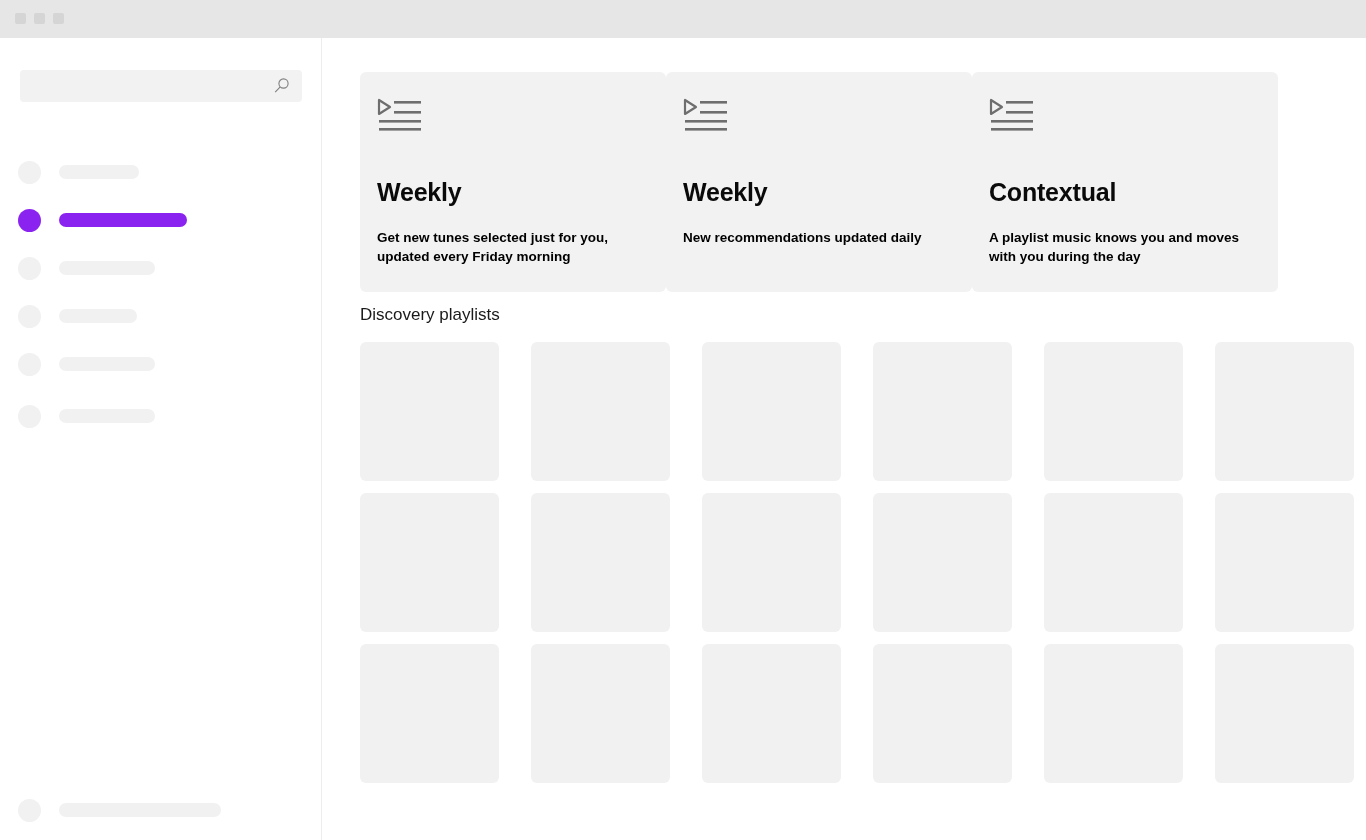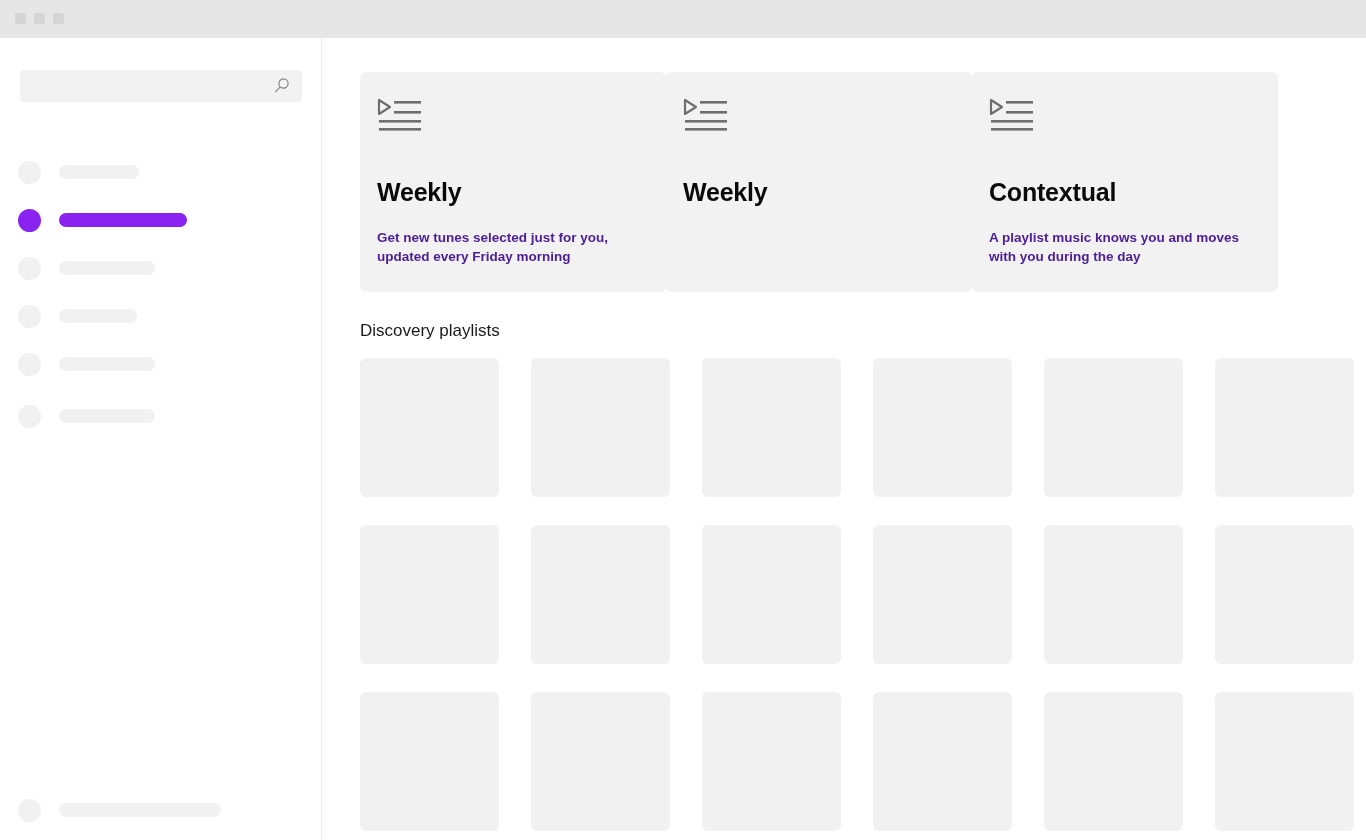--- a/index.html
+++ b/index.html
@@ -172,26 +172,26 @@
     letter-spacing: -0.2px;
     line-height: 1;
   }
   .feature-sub {
     position: absolute;
     left: 17px;
     top: 156px;
     right: 14px;
     font-size: 13.5px;
     font-weight: bold;
-    color: #4c1d95;
+    color: #000000;
     line-height: 19px;
   }
 
   
-  .section { margin-top: 28px; }
+  .section { margin-top: 12px; }
   .section-title {
     font-size: 17px;
     color: #1a1a1a;
     font-weight: normal;
     margin: 0 0 16px 0;
     line-height: 22px;
   }
   .tile-row {
     display: flex;
     gap: 32px;
@@ -280,20 +280,21 @@
 
         <div class="feature-card">
           <svg class="feature-icon" viewBox="0 0 44 38">
             <path d="M2 4 L2 18 L13 11 Z" fill="none" stroke="#6e6e6e" stroke-width="2.2" stroke-linejoin="round"></path>
             <rect x="17" y="5" width="27" height="2.6" fill="#6e6e6e"></rect>
             <rect x="17" y="15" width="27" height="2.6" fill="#6e6e6e"></rect>
             <rect x="2" y="24" width="42" height="2.6" fill="#6e6e6e"></rect>
             <rect x="2" y="32" width="42" height="2.6" fill="#6e6e6e"></rect>
           </svg>
           <div class="feature-title">Weekly</div>
+          <div class="feature-sub">New recommendations updated daily</div>
         </div>
 
         <div class="feature-card">
           <svg class="feature-icon" viewBox="0 0 44 38">
             <path d="M2 4 L2 18 L13 11 Z" fill="none" stroke="#6e6e6e" stroke-width="2.2" stroke-linejoin="round"></path>
             <rect x="17" y="5" width="27" height="2.6" fill="#6e6e6e"></rect>
             <rect x="17" y="15" width="27" height="2.6" fill="#6e6e6e"></rect>
             <rect x="2" y="24" width="42" height="2.6" fill="#6e6e6e"></rect>
             <rect x="2" y="32" width="42" height="2.6" fill="#6e6e6e"></rect>
           </svg>

